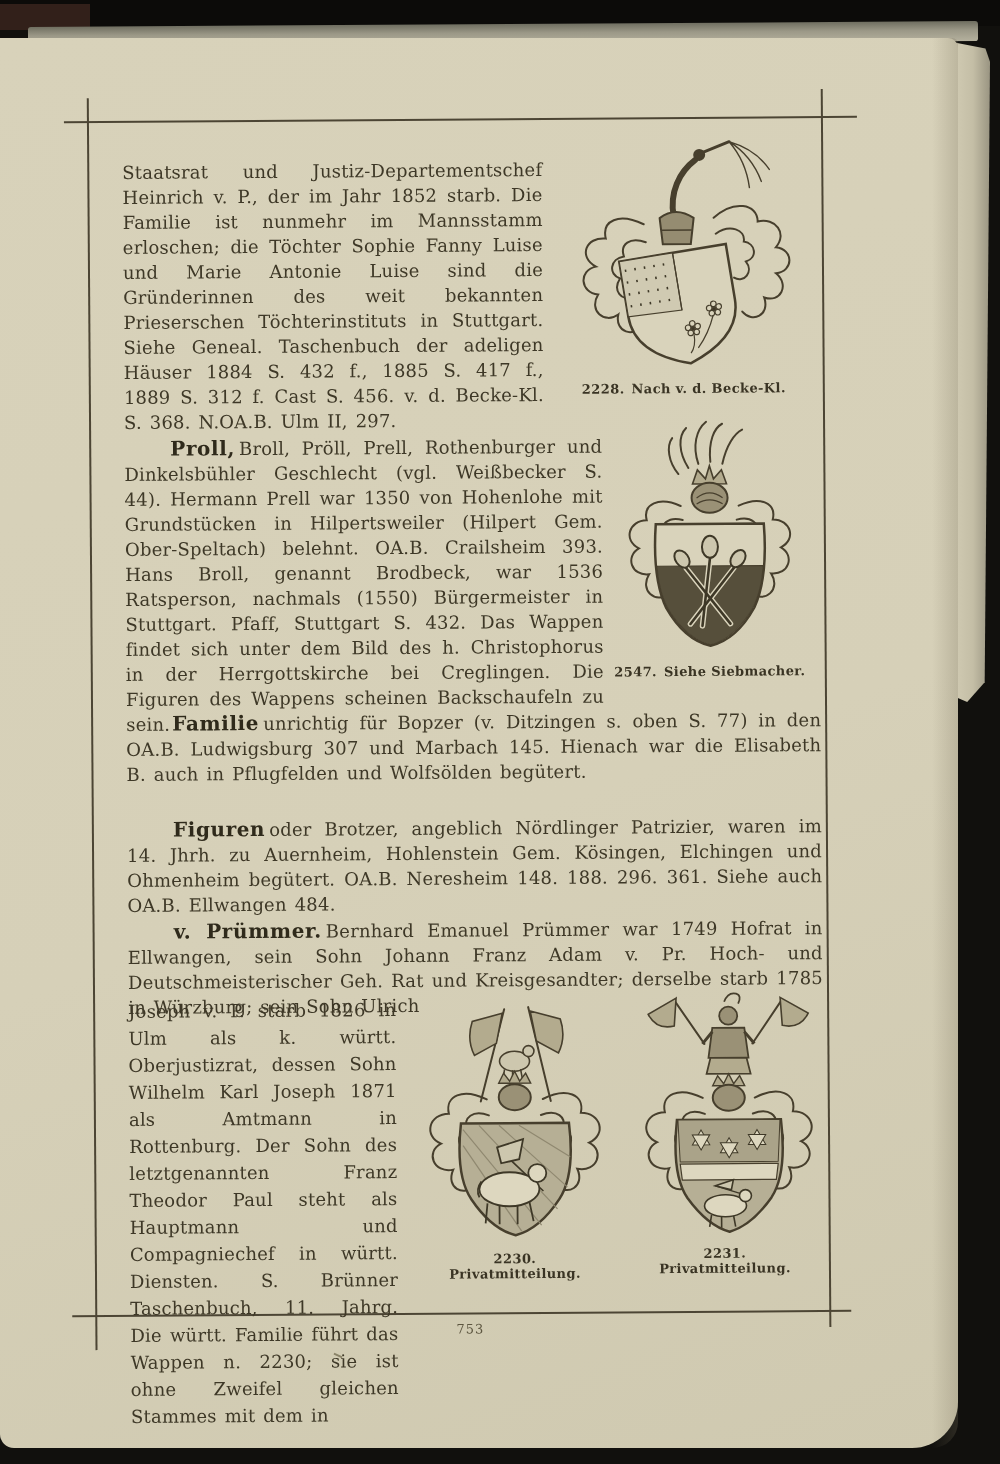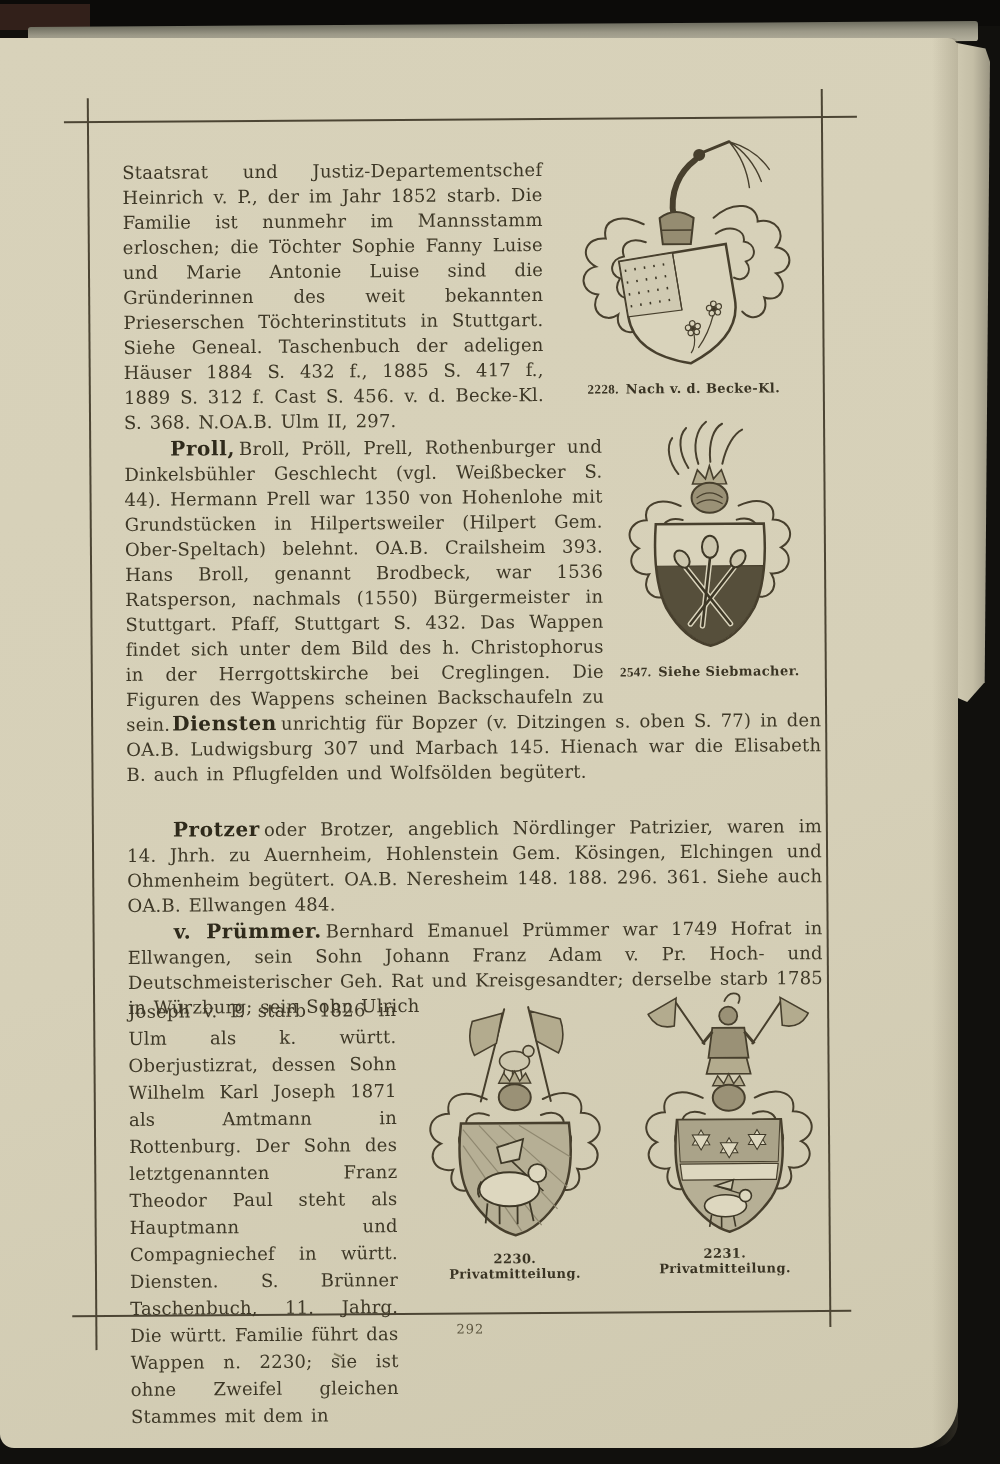--- a/index.html
+++ b/index.html
@@ -51,21 +51,21 @@
   }
   .para.indent{text-indent:46px;}
   .lead{font-weight:bold;color:#2f2a1b;font-size:20px;letter-spacing:.6px;padding-right:4px;}
   .col{line-height:27px;}
   figure{position:absolute;margin:0;}
   .cap{
     position:absolute;margin:0;
     font-size:13px;font-weight:bold;color:#3a3424;
     text-align:center;letter-spacing:.4px;white-space:nowrap;
   }
-  .cap .num{padding-right:7px;font-family:Liberation Serif, serif;}
+  .cap .num{padding-right:7px;}
   .cap2{font-size:13px;font-weight:bold;color:#3a3424;text-align:center;letter-spacing:.4px;}
   .pagenum{
     position:absolute;left:432px;top:1324px;width:60px;
     font-size:13px;color:#5d5640;text-align:center;letter-spacing:1px;
   }
   .speck{position:absolute;left:325px;top:1356px;width:9px;height:2px;background:#8a8368;transform:rotate(25deg);}
   svg{display:block;}
 </style>
 </head>
 <body>
@@ -181,25 +181,25 @@
       <ellipse cx="93" cy="129" rx="8" ry="11" fill="#cdc7ae" stroke="#3e3827" stroke-width="2"></ellipse>
       <ellipse cx="65" cy="141" rx="6.5" ry="9.5" transform="rotate(-35 65 141)" fill="#cdc7ae" stroke="#3e3827" stroke-width="2"></ellipse>
       <ellipse cx="121" cy="141" rx="6.5" ry="9.5" transform="rotate(35 121 141)" fill="#cdc7ae" stroke="#3e3827" stroke-width="2"></ellipse>
     </svg>
   </figure>
   <p class="cap" style="left:606px;top:668px;width:200px">
     <span class="num">2547.</span><span>Siehe Siebmacher.</span>
   </p>
 
   <p class="para indent" style="left:122px;top:712px;width:695px">
-    <b class="lead">Diensten</b><span>unrichtig für Bopzer (v. Ditzingen s. oben S. 77) in den OA.B. Ludwigsburg 307 und Marbach 145. Hienach war die Elisabeth B. auch in Pflugfelden und Wolfsölden begütert.</span>
+    <b class="lead">Familie</b><span>unrichtig für Bopzer (v. Ditzingen s. oben S. 77) in den OA.B. Ludwigsburg 307 und Marbach 145. Hienach war die Elisabeth B. auch in Pflugfelden und Wolfsölden begütert.</span>
   </p>
 
   <p class="para indent" style="left:122px;top:818px;width:695px">
-    <b class="lead">Protzer</b><span>oder Brotzer, angeblich Nördlinger Patrizier, waren im 14. Jhrh. zu Auernheim, Hohlenstein Gem. Kösingen, Elchingen und Ohmenheim begütert. OA.B. Neresheim 148. 188. 296. 361. Siehe auch OA.B. Ellwangen 484.</span>
+    <b class="lead">Figuren</b><span>oder Brotzer, angeblich Nördlinger Patrizier, waren im 14. Jhrh. zu Auernheim, Hohlenstein Gem. Kösingen, Elchingen und Ohmenheim begütert. OA.B. Neresheim 148. 188. 296. 361. Siehe auch OA.B. Ellwangen 484.</span>
   </p>
 
   <p class="para indent" style="left:122px;top:920px;width:695px">
     <b class="lead">v. Prümmer.</b><span>Bernhard Emanuel Prümmer war 1749 Hofrat in Ellwangen, sein Sohn Johann Franz Adam v. Pr. Hoch- und Deutschmeisterischer Geh. Rat und Kreisgesandter; derselbe starb 1785 in Würzburg; sein Sohn Ulrich</span>
   </p>
 
   <p class="para col" style="left:122px;top:998px;width:268px">Joseph v. P. starb 1826 in Ulm als k. württ. Oberjustizrat, dessen Sohn Wilhelm Karl Joseph 1871 als Amtmann in Rottenburg. Der Sohn des letztgenannten Franz Theodor Paul steht als Hauptmann und Compagniechef in württ. Diensten. S. Brünner Taschenbuch, 11. Jahrg. Die württ. Familie führt das Wappen n. 2230; sie ist ohne Zweifel gleichen Stammes mit dem in</p>
 
   <figure style="left:398px;top:986px;width:218px;height:262px">
     <svg viewBox="0 0 218 262" width="218" height="262">
@@ -300,15 +300,15 @@
         <circle cx="116" cy="210" r="6"></circle>
         <path d="M82,229 L80,241 M92,231 L92,242 M104,230 L106,241" fill="none"></path>
       </g>
     </svg>
   </figure>
   <div class="cap2" style="position:absolute;left:600px;top:1250px;width:234px">
     <div>2231.</div>
     <div>Privatmitteilung.</div>
   </div>
 
-  <div class="pagenum">292</div>
+  <div class="pagenum">753</div>
   <div class="speck"></div>
 </div>
 
 </body></html>

